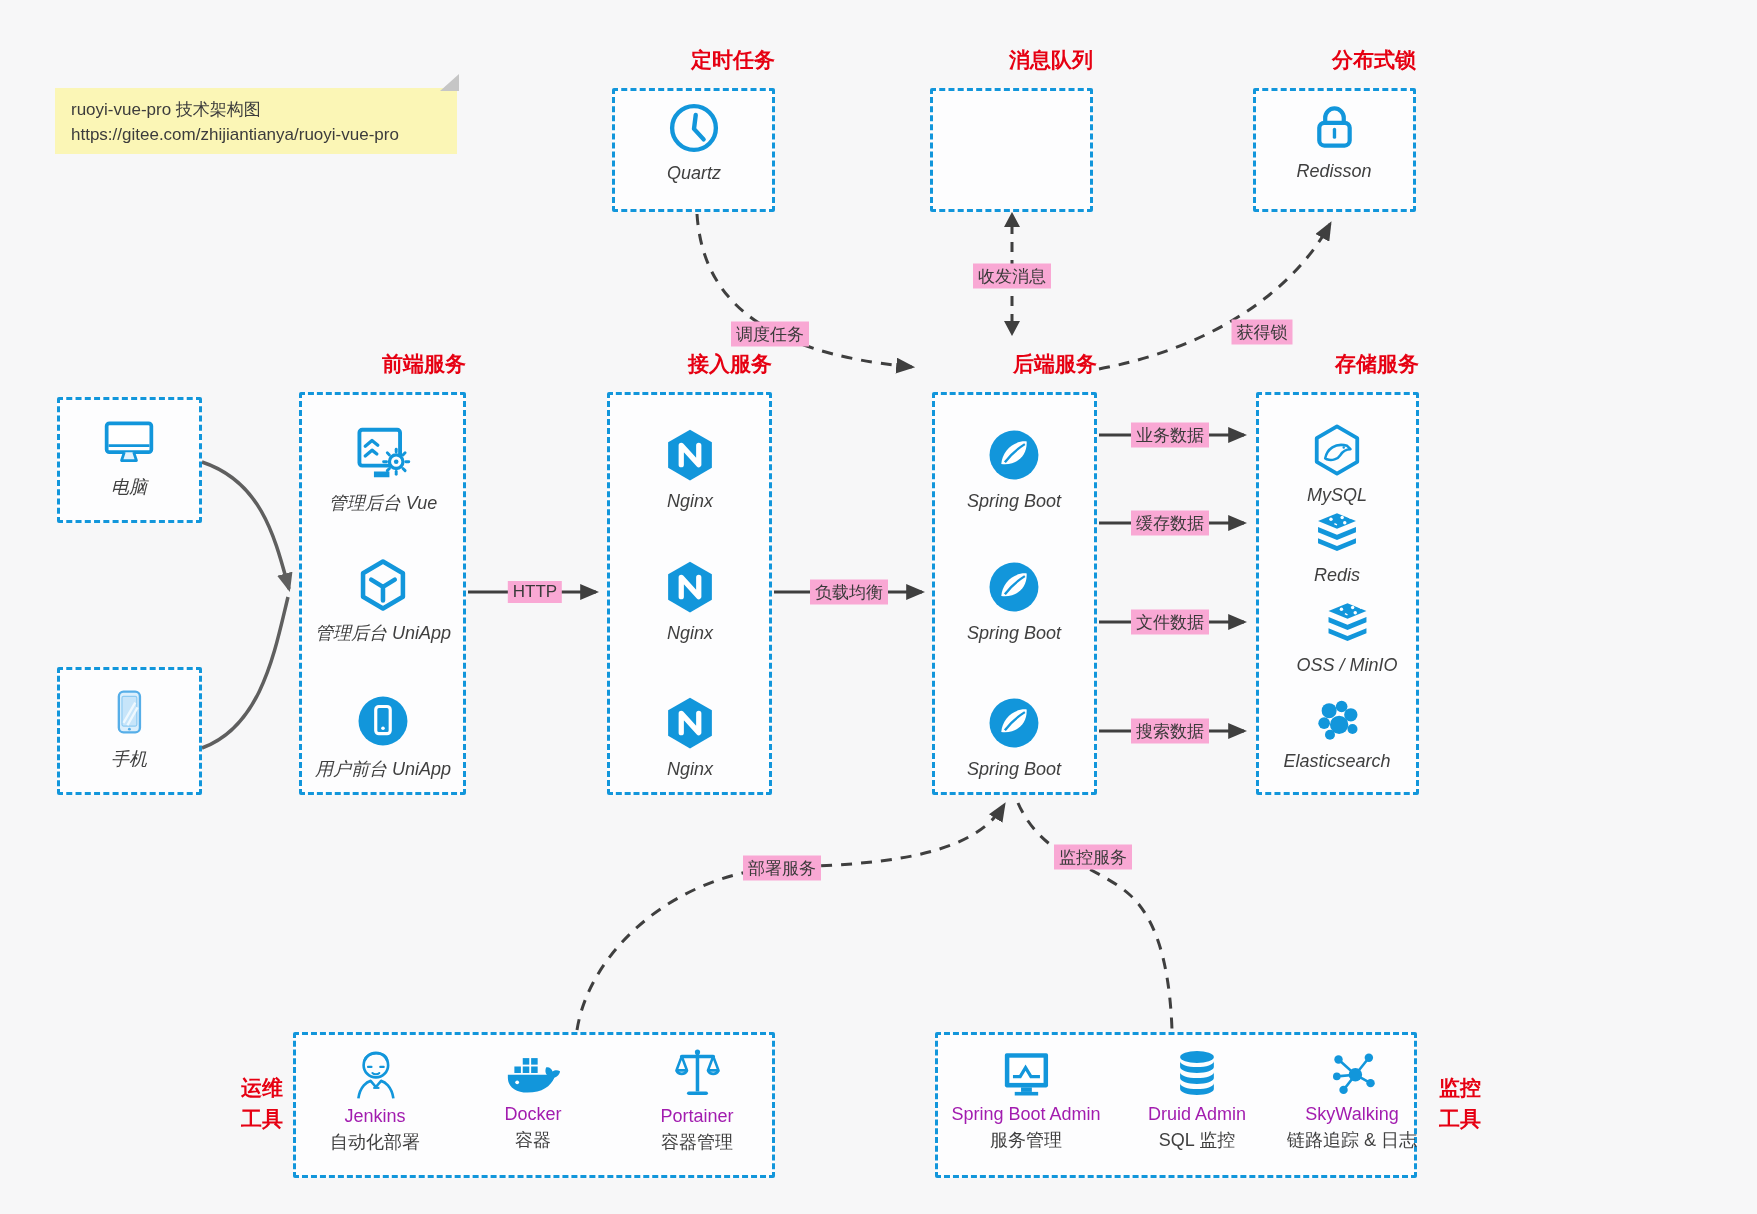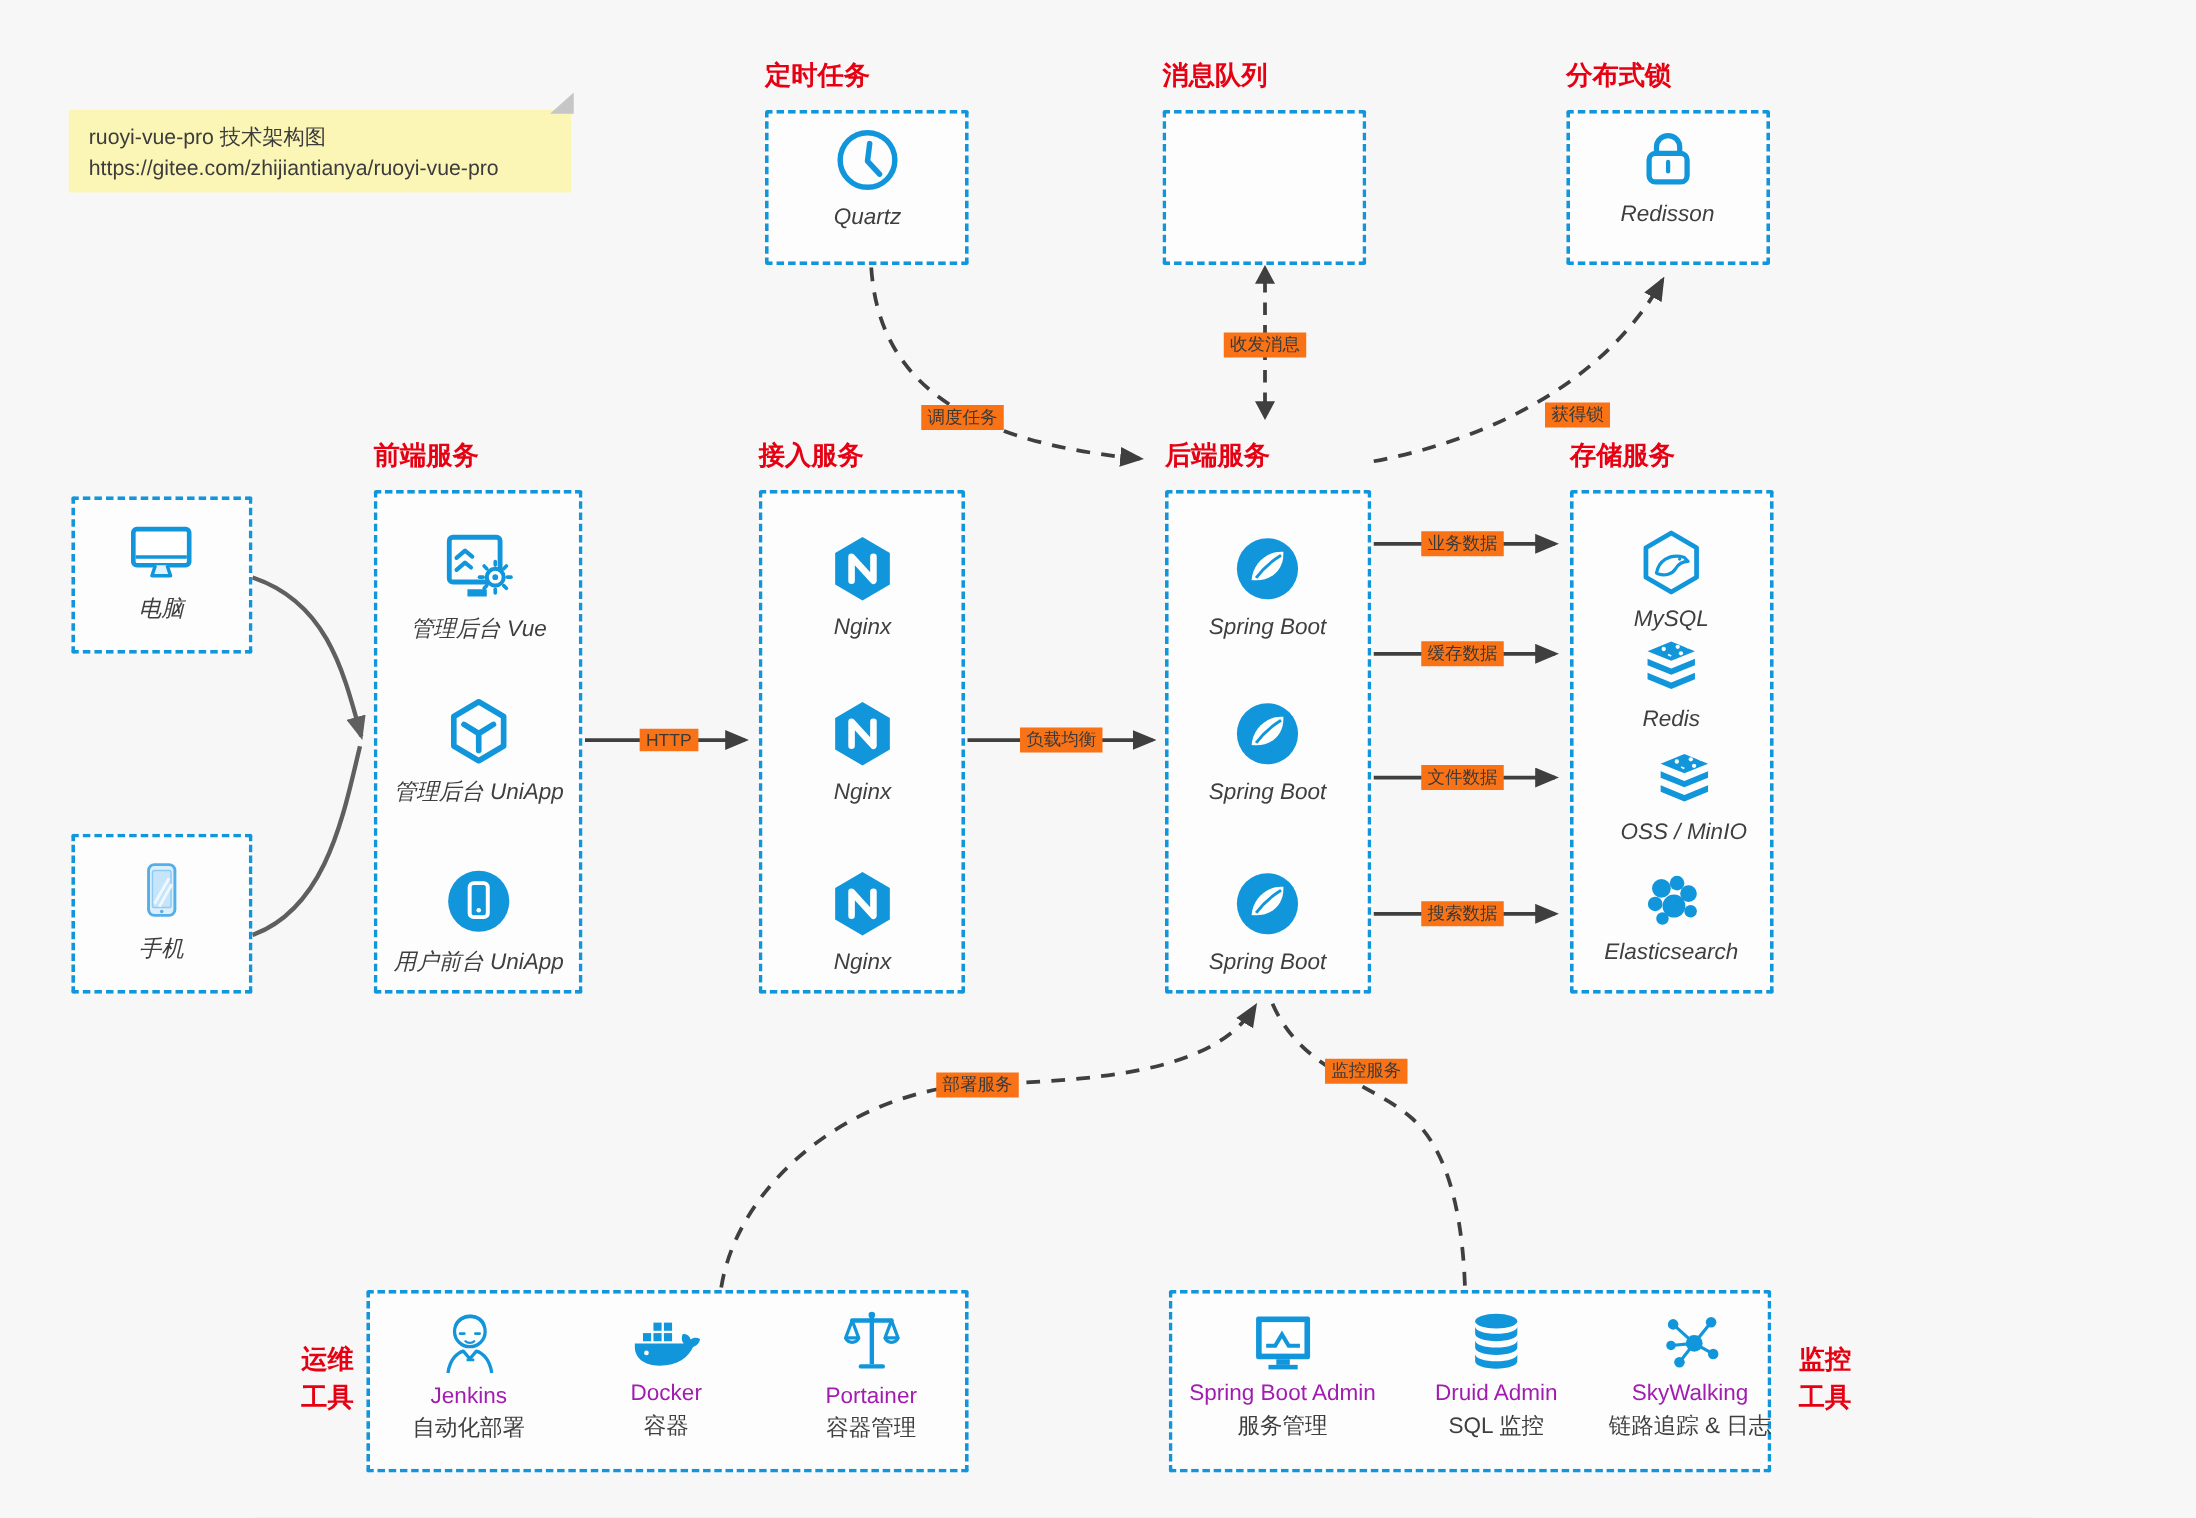--- a/index.html
+++ b/index.html
@@ -9,33 +9,33 @@
   
   .note{position:absolute;left:55px;top:88px;width:402px;height:66px;background:#fbf6b6;
         padding:10px 16px;box-sizing:border-box;color:#3c3c3c;font-size:17px;line-height:1.45;}
   .note-fold{position:absolute;right:-2px;top:-14px;width:0;height:0;border-style:solid;
         border-width:0 0 17px 19px;border-color:transparent transparent #c6c6c6 transparent;}
 
   
   .dash-box{position:absolute;border:3px dashed #1296db;background:#fdfdfe;box-sizing:border-box;border-radius:2px;}
 
   
-  .red-title{position:absolute;color:#e60012;font-weight:700;font-size:21px;text-align:left;white-space:nowrap;}
+  .red-title{position:absolute;color:#e60012;font-weight:700;font-size:21px;text-align:right;white-space:nowrap;}
   .side-title{position:absolute;color:#e60012;font-weight:700;font-size:21px;line-height:31px;text-align:center;width:52px;}
 
   
   .node{position:absolute;transform:translateX(-50%);display:flex;flex-direction:column;align-items:center;gap:7px;font-style:italic;}
   .node-label{font-size:18px;color:#3f3f3f;white-space:nowrap;text-align:center;}
   .bnode{position:absolute;transform:translateX(-50%);display:flex;flex-direction:column;align-items:center;gap:3px;}
   .bnode .name{font-size:18px;color:#a21caf;white-space:nowrap;line-height:23px;}
   .bnode .desc{font-size:18px;color:#3f3f3f;white-space:nowrap;line-height:23px;}
 
   
-  .edge-label{position:absolute;transform:translate(-50%,-50%);background:#f97316;padding:1px 5px;
-        font-size:14px;color:#3a3a3a;white-space:nowrap;z-index:5;}
+  .edge-label{position:absolute;transform:translate(-50%,-50%);background:#f9a8d4;padding:1px 5px;
+        font-size:17px;color:#3a3a3a;white-space:nowrap;z-index:5;}
 
   .overlay{position:absolute;left:0;top:0;z-index:1;}
   .dash-box{z-index:2;}
   .node,.bnode,.red-title,.side-title,.note{z-index:4;}
 </style>
 </head>
 <body>
 
 <div id="canvas">
 

